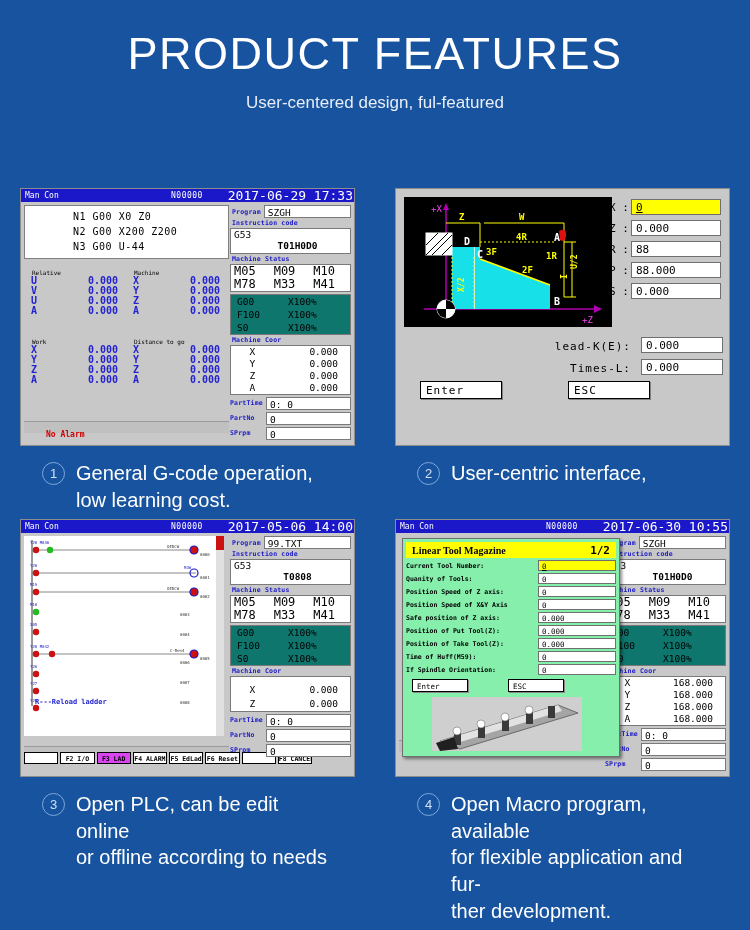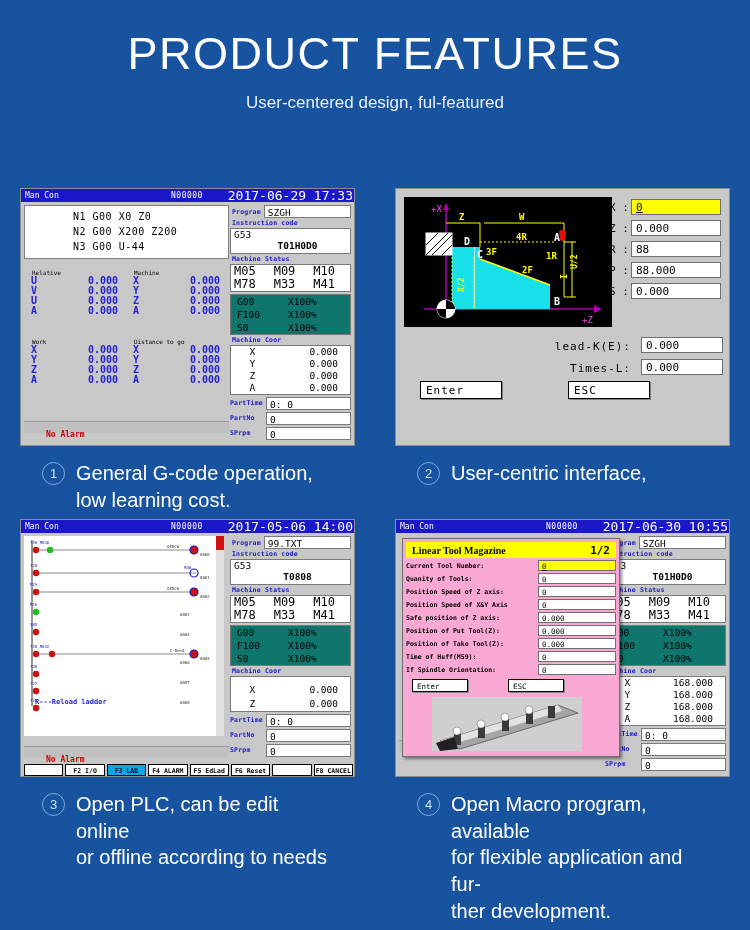--- a/index.html
+++ b/index.html
@@ -129,32 +129,32 @@
     width: 82px; height: 18px; line-height: 18px;
     font-size: 11px; padding-left: 5px; letter-spacing: 1px;
     box-shadow: 1px 1px 0 #808080;
   }
   .s2-btns .btn:nth-child(2) { margin-left: 66px; }
 
   
   .ladder { position: absolute; left: 3px; top: 16px; width: 200px; height: 200px; background: #ffffff; }
   .ladder svg { display: block; }
   .reload-note { position: absolute; left: 14px; top: 178px; font-size: 7px; color: #2424d0; font-weight: bold; }
-  .fkeys { position: absolute; left: 3px; bottom: 0; width: 329px; display: flex; gap: 2px; }
+  .fkeys { position: absolute; left: 3px; bottom: 12px; width: 288px; display: flex; gap: 2px; }
   .fkey {
     flex: 1; background: #ffffff; border: 1px solid #000000;
     font-size: 6.5px; height: 12px; line-height: 12px; text-align: center;
     color: #000; font-weight: bold; white-space: nowrap; overflow: hidden;
   }
-  .fkey.active { background: #0ea5e9; }
+  .fkey.active { background: #d946ef; }
 
   
   .dlg {
     position: absolute; left: 6px; top: 18px; width: 218px;
-    background: #f9a8d4; border: 1px solid #6f6f6f;
+    background: #86efac; border: 1px solid #6f6f6f;
     box-shadow: 2px 2px 3px rgba(0,0,0,0.45);
     padding: 3px;
   }
   .dlg-head {
     background: #ffff00; height: 16px; display: flex; align-items: center;
     justify-content: space-between; padding: 0 6px;
   }
   .dlg-head .t { font-size: 10px; font-weight: bold; color: #000; font-family: "Liberation Serif", serif; }
   .dlg-head .p { font-size: 11px; font-weight: bold; color: #000; }
   .dlgrow { display: flex; align-items: center; margin-top: 2px; }

